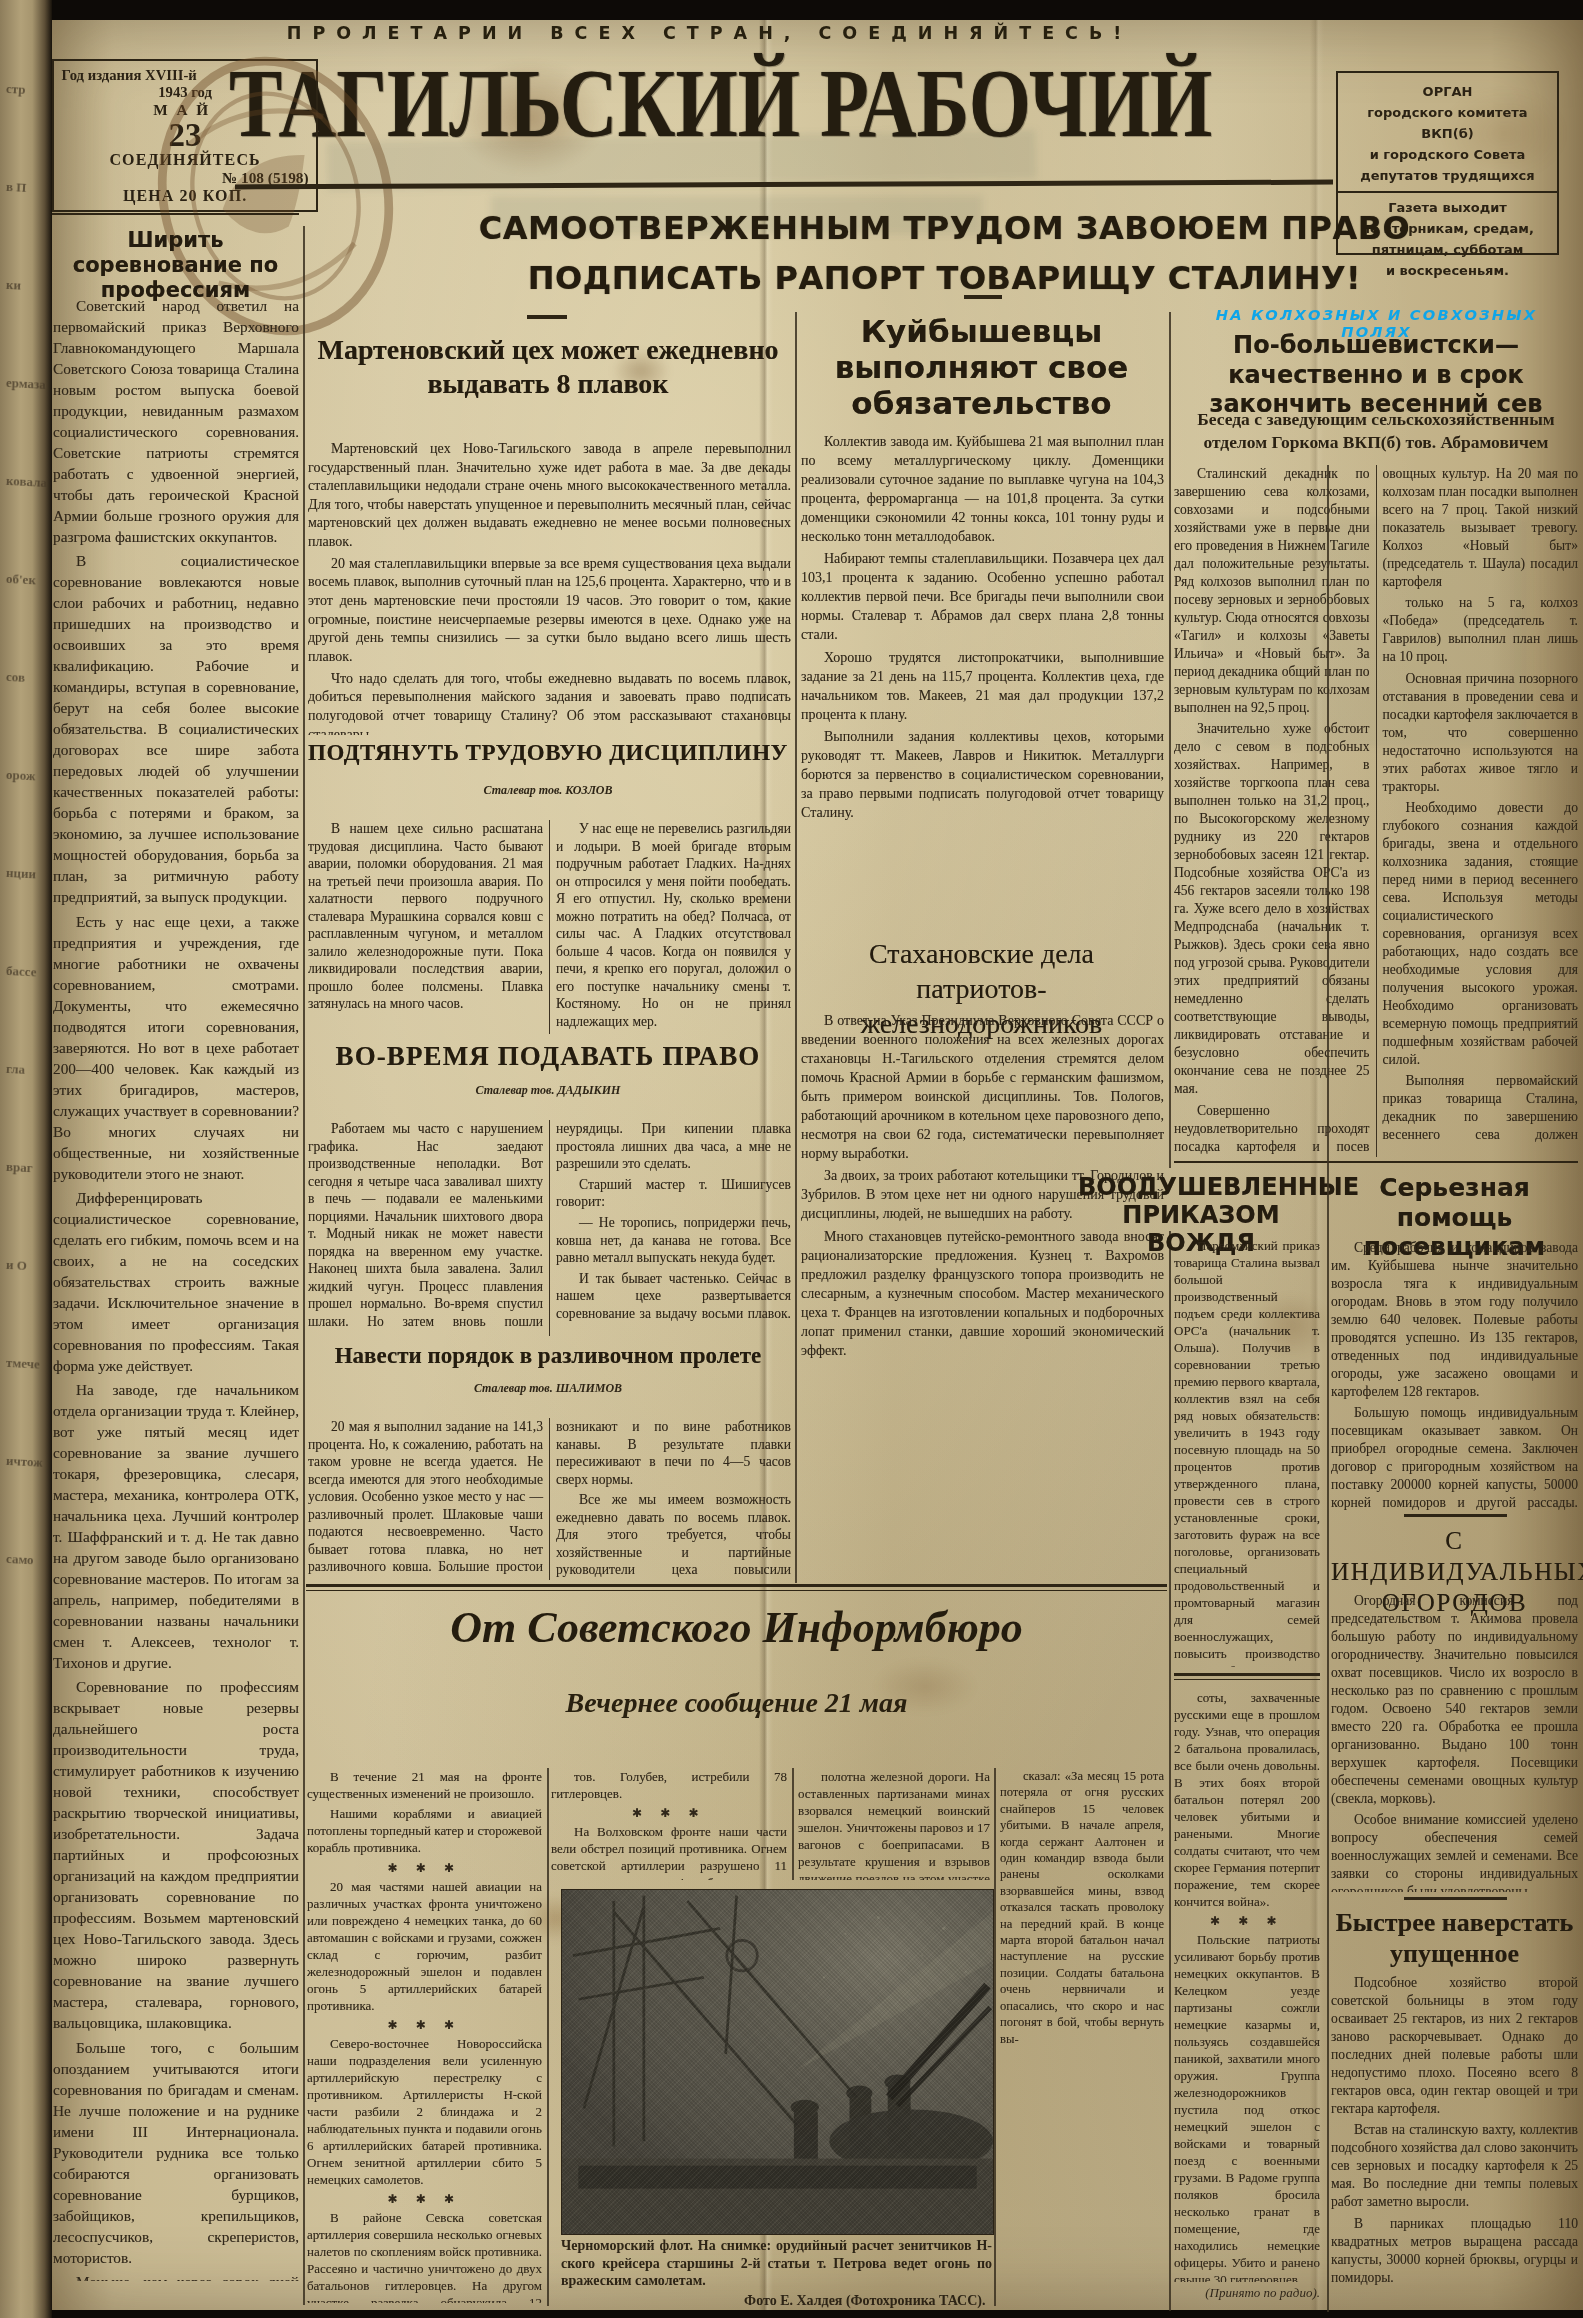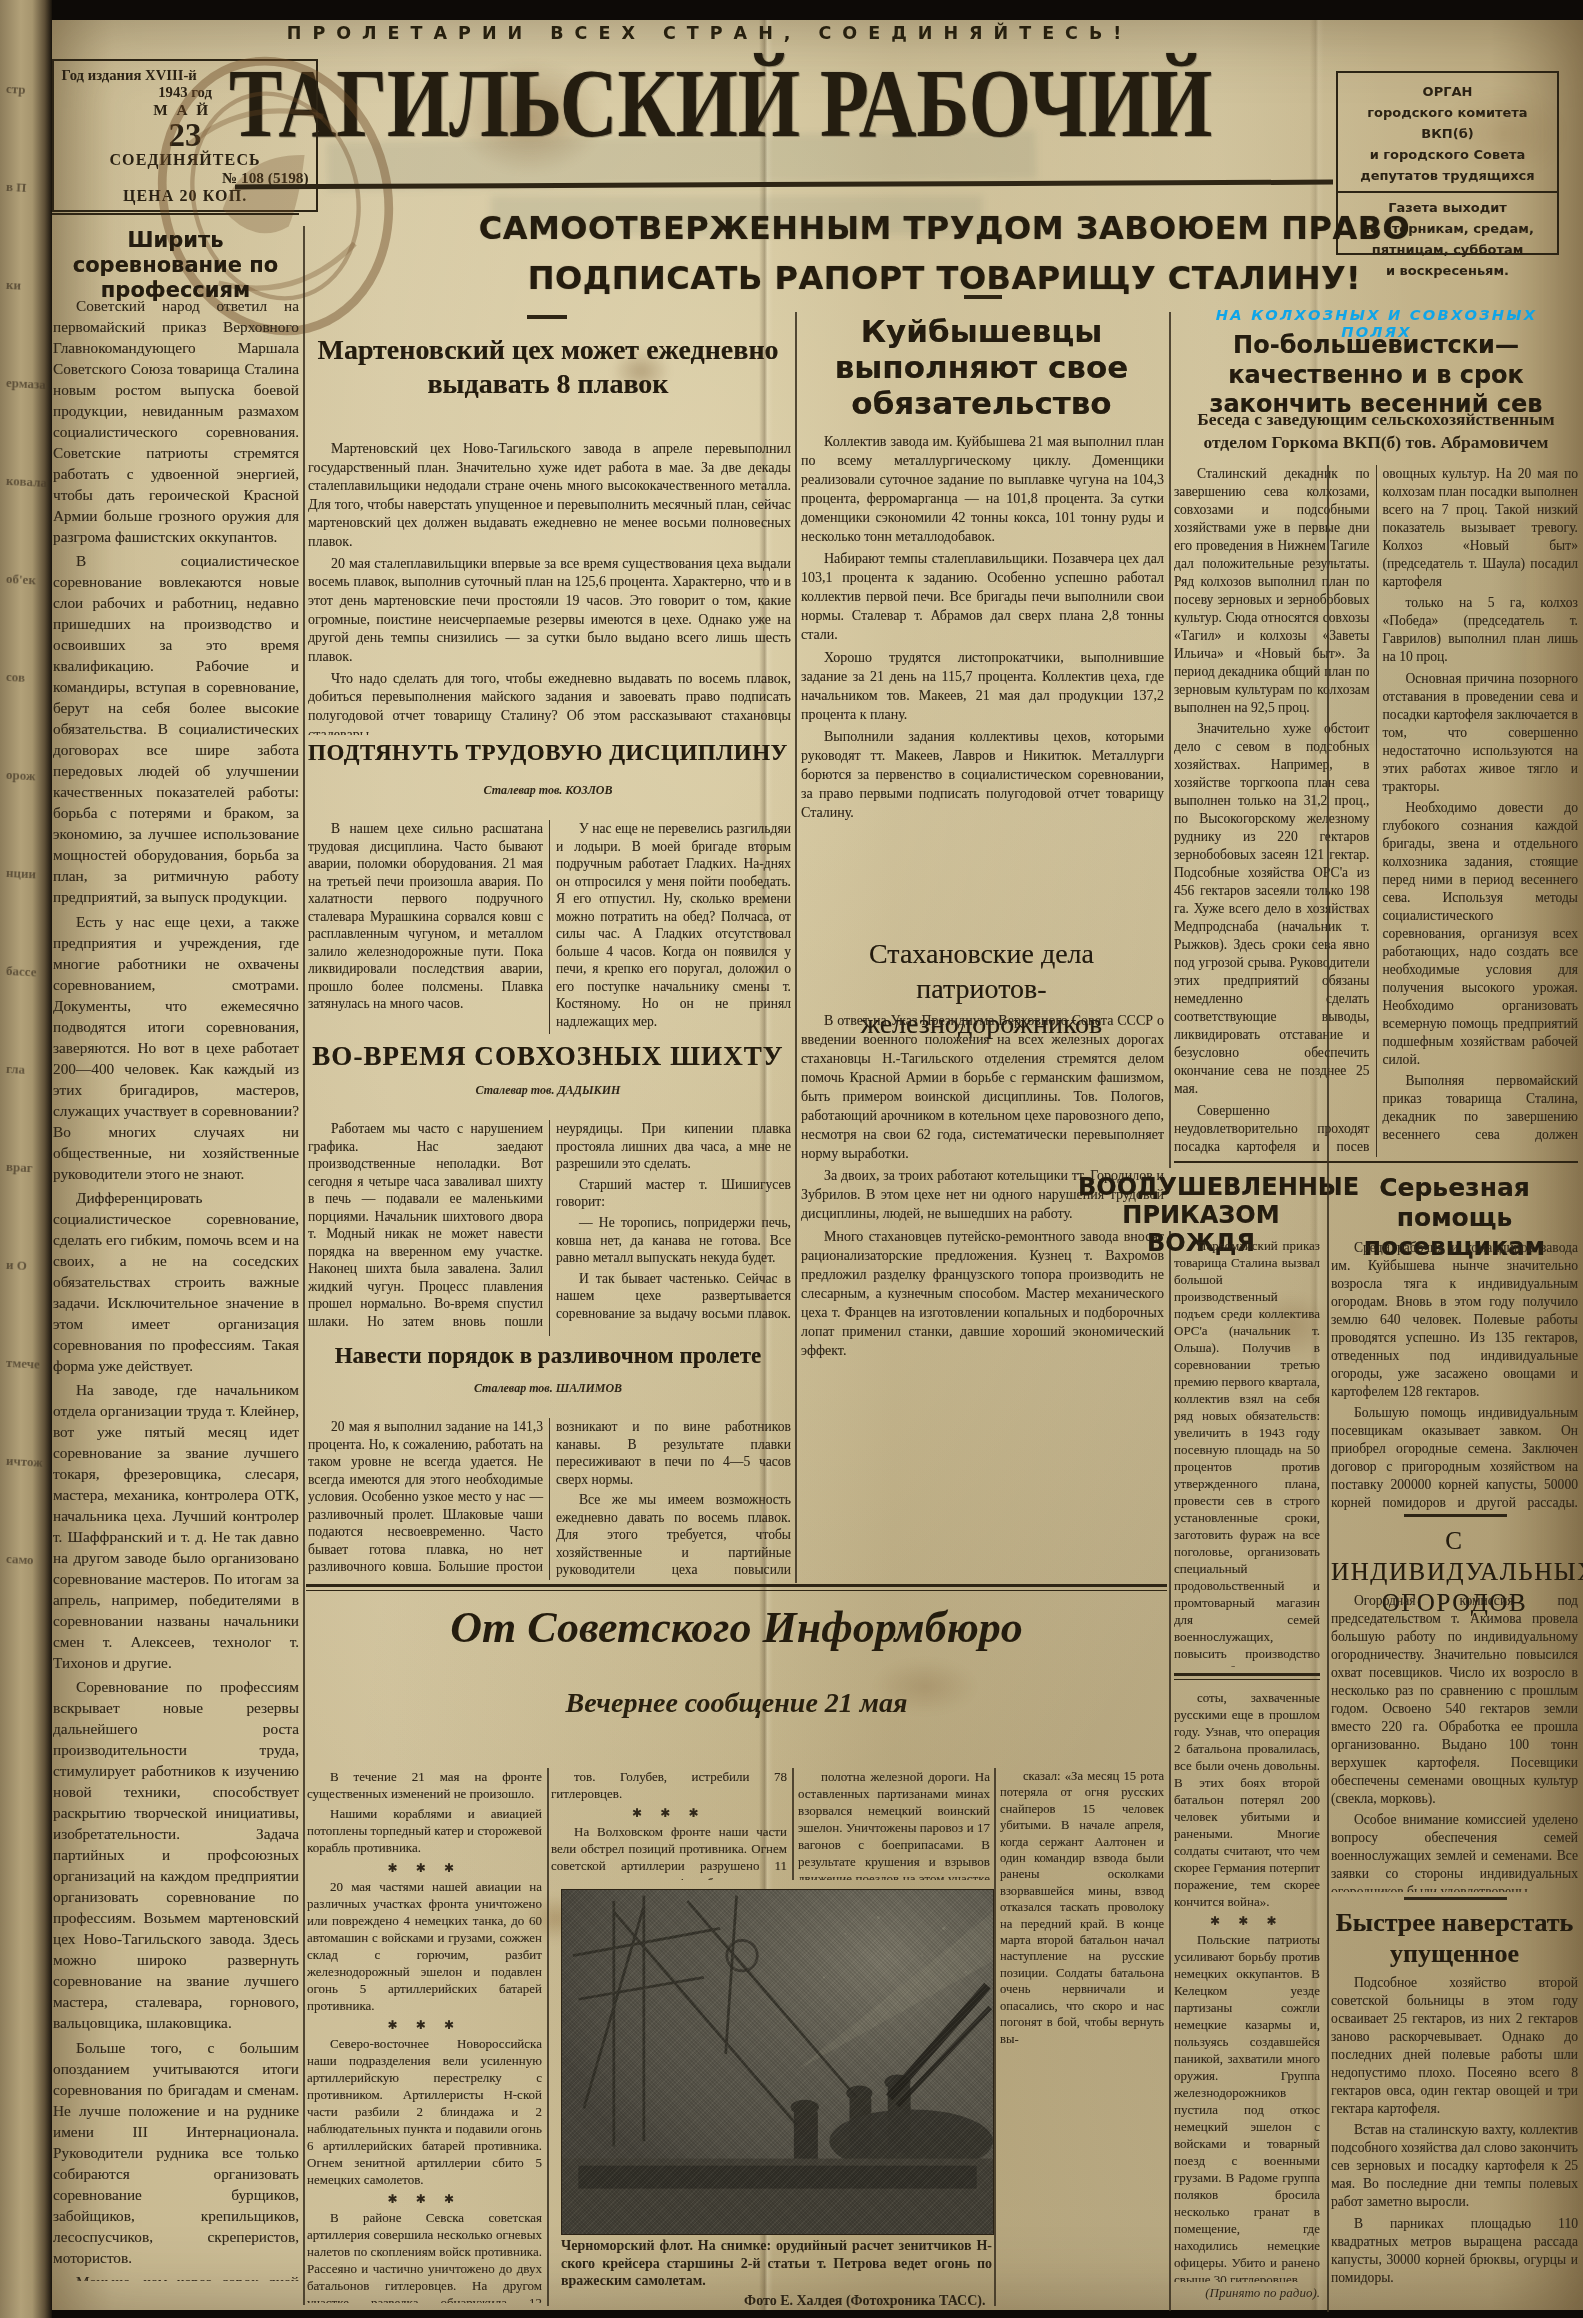--- a/index.html
+++ b/index.html
@@ -224,21 +224,21 @@
   </div>
 
 <div id="discipline-title" class="abs serif headline">ПОДТЯНУТЬ ТРУДОВУЮ ДИСЦИПЛИНУ</div>
 <div id="discipline-by" class="abs byline">Сталевар тов. КОЗЛОВ</div>
 <div id="discipline-cols" class="abs body-text twocol">
 
 <p class="para">В нашем цехе сильно расшатана трудовая дисциплина. Часто бывают аварии, поломки оборудования. 21 мая на третьей печи произошла авария. По халатности первого подручного сталевара Мурашкина сорвался ковш с расплавленным чугуном, и металлом залило железнодорожные пути. Пока ликвидировали последствия аварии, прошло более полсмены. Плавка затянулась на много часов.</p>
     <p class="para">У нас еще не перевелись разгильдяи и лодыри. В моей бригаде вторым подручным работает Гладких. На-днях он отпросился у меня пойти пообедать. Я его отпустил. Ну, сколько времени можно потратить на обед? Полчаса, от силы час. А Гладких отсутствовал больше 4 часов. Когда он появился у печи, я крепко его поругал, доложил о его поступке начальнику смены т. Костяному. Но он не принял надлежащих мер.</p>
   </div>
 
-<div id="shihta-title" class="abs serif headline">ВО-ВРЕМЯ СОВХОЗНЫХ ШИХТУ</div>
+<div id="shihta-title" class="abs serif headline">ВО-ВРЕМЯ ПОДАВАТЬ ПРАВО</div>
 <div id="shihta-by" class="abs byline">Сталевар тов. ДАДЫКИН</div>
 <div id="shihta-cols" class="abs body-text twocol">
 
 <p class="para">Работаем мы часто с нарушением графика. Нас заедают производственные неполадки. Вот сегодня я четыре часа заваливал шихту в печь — подавали ее маленькими порциями. Начальник шихтового двора т. Модный никак не может навести порядка на вверенном ему участке. Наконец шихта была завалена. Залил жидкий чугун. Процесс плавления прошел нормально. Во-время спустил шлаки. Но затем вновь пошли неурядицы. При кипении плавка простояла лишних два часа, а мне не разрешили это сделать.</p>
     <p class="para">Старший мастер т. Шишигусев говорит:</p>
     <p class="para">— Не торопись, попридержи печь, ковша нет, да канава не готова. Все равно металл выпускать некуда будет.</p>
     <p class="para">И так бывает частенько. Сейчас в нашем цехе развертывается соревнование за выдачу восьми плавок. Могу сказать — резервы в нашем цехе огромны. За сталеварами дело не станет. Если нас обеспечат всем необходимым, то мы сможем давать еще больше металла.</p>
   </div>
 
 <div id="poryadok-title" class="abs serif headline">Навести порядок в разливочном пролете</div>

